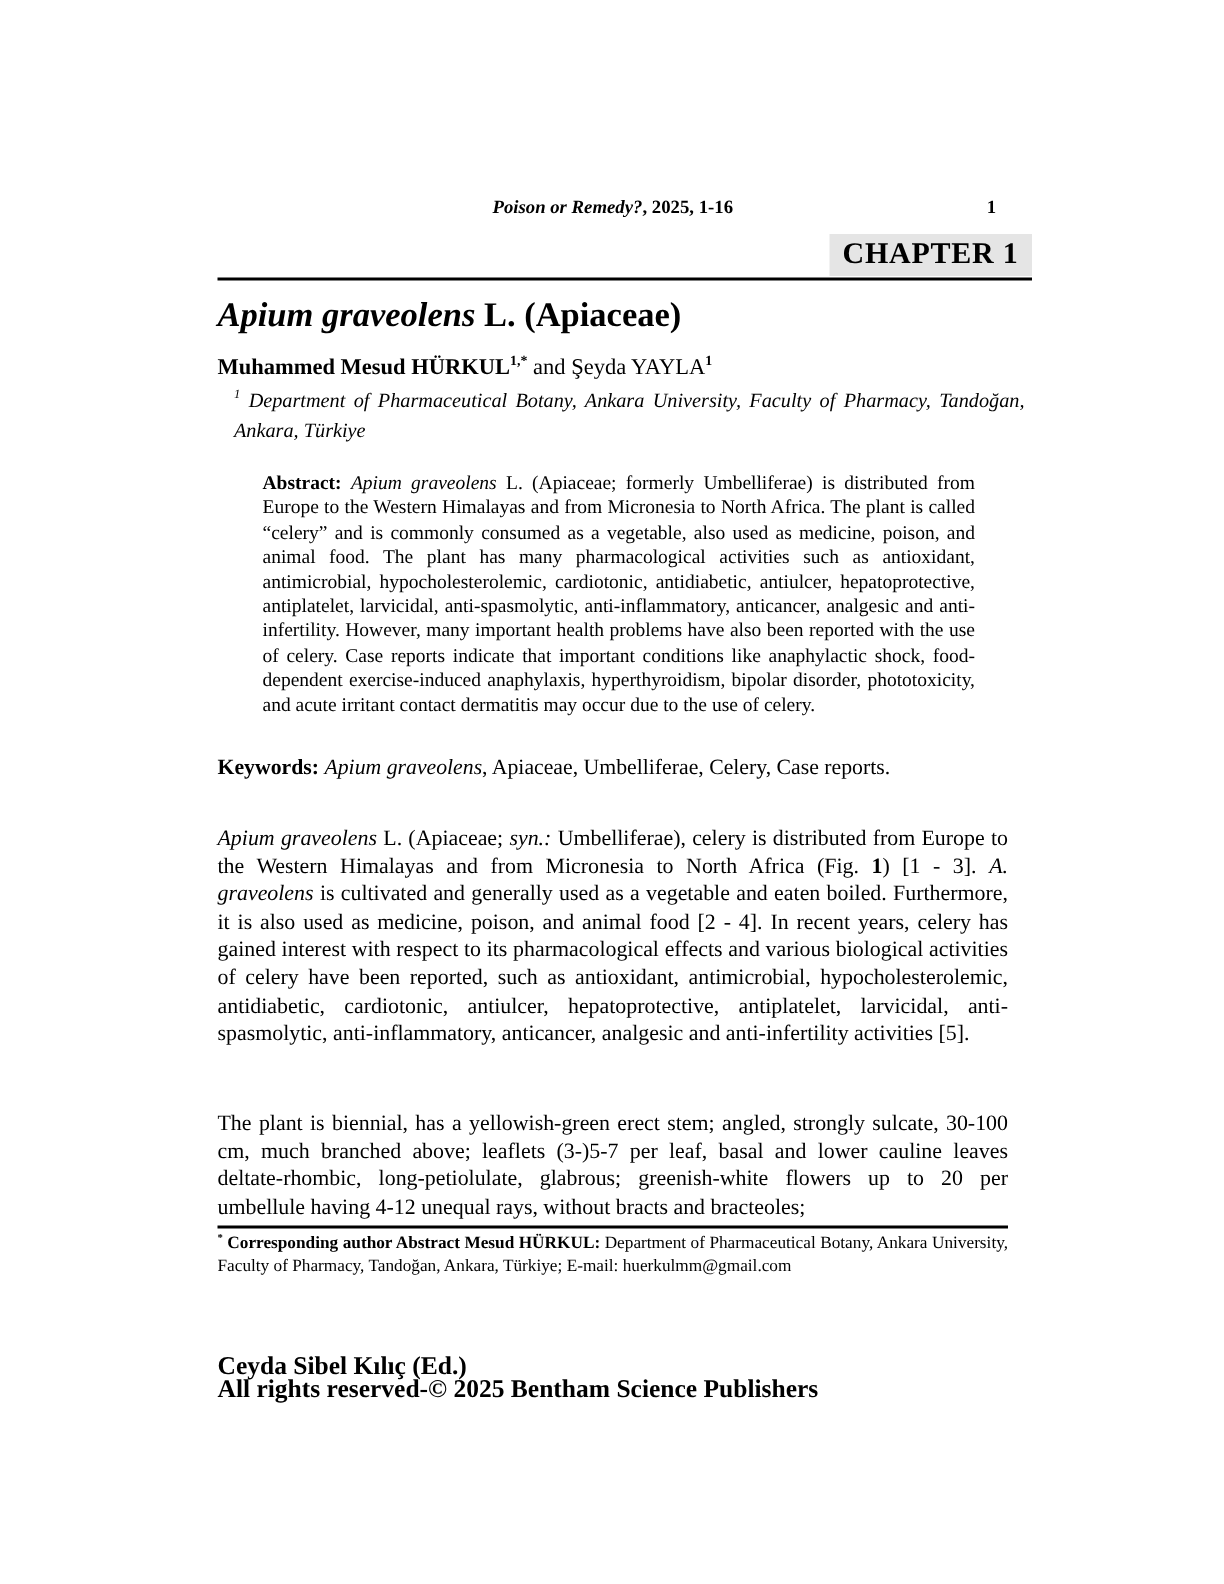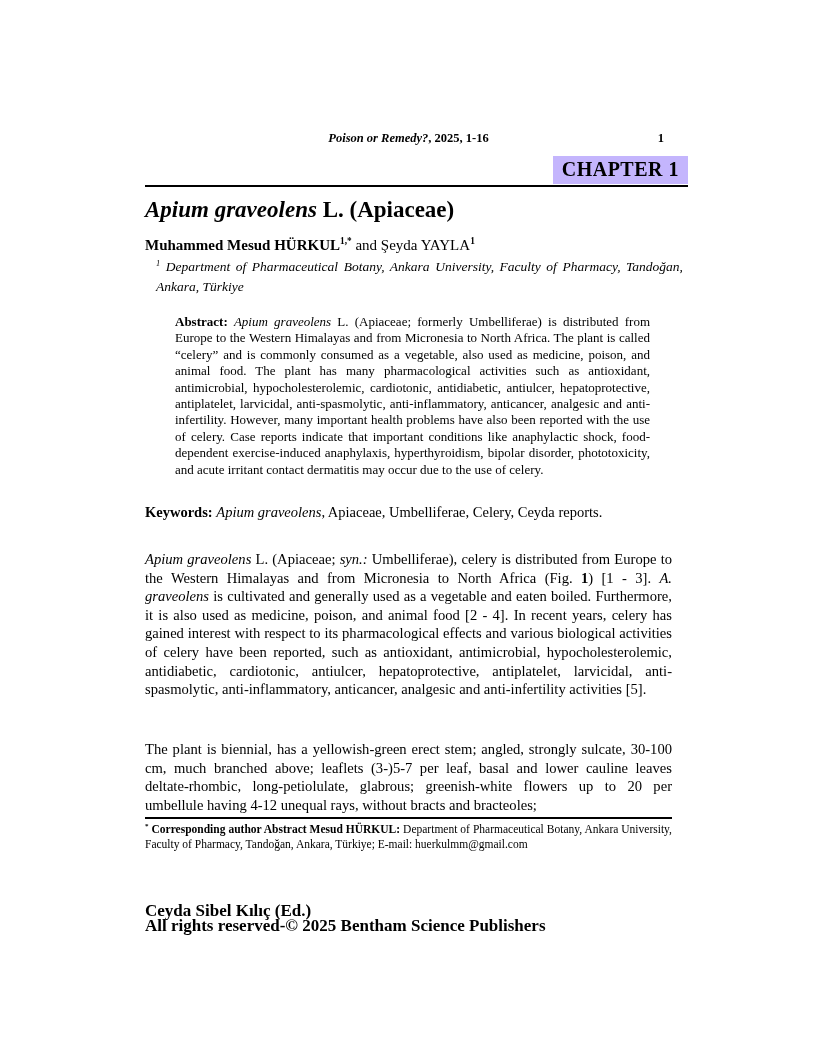--- a/index.html
+++ b/index.html
@@ -164,32 +164,32 @@
 <body style="color: rgb(0, 0, 0);">
 
 <div class="page" style="background: rgb(255, 255, 255);">
   <div class="content">
 
     <div class="running-head">
       <span class="rh-journal">Poison or Remedy?</span><span>, 2025, 1-16</span>
       <span class="rh-page">1</span>
     </div>
 
-    <div class="chapter-box" style="background: #c4b5fd; text-align: center;">CHAPTER 1</div>
+    <div class="chapter-box" style="background: #e5e5e5; text-align: center;">CHAPTER 1</div>
     <div class="head-rule" style="background: rgb(0, 0, 0);"></div>
 
     <h1 class="title"><span style="font-style: italic; font-weight: bold;">Apium graveolens</span><span style="font-weight: bold; font-family: Liberation Serif, serif;"> L. (Apiaceae)</span></h1>
 
     <div class="authors"><span style="font-weight: bold;">Muhammed Mesud HÜRKUL</span><sup style="font-weight: bold;">1,*</sup><span class="run-plain"> and </span><span style="font-weight: normal;">Şeyda YAYLA</span><sup style="font-weight: bold;">1</sup></div>
 
     <div class="affiliation"><sup style="font-style: italic;">1</sup><span style="font-style: italic;"> Department of Pharmaceutical Botany, Ankara University, Faculty of Pharmacy, Tandoğan, Ankara, Türkiye</span></div>
 
     <div class="abstract"><span style="font-weight: bold;">Abstract: </span><span style="font-style: italic;">Apium graveolens</span><span class="run-plain"> L. (Apiaceae; formerly Umbelliferae) is distributed from Europe to the Western Himalayas and from Micronesia to North Africa. The plant is called “celery” and is commonly consumed as a vegetable, also used as medicine, poison, and animal food. The plant has many pharmacological activities such as antioxidant, antimicrobial, hypocholesterolemic, cardiotonic, antidiabetic, antiulcer, hepatoprotective, antiplatelet, larvicidal, anti-spasmolytic, anti-inflammatory, anticancer, analgesic and anti-infertility. However, many important health problems have also been reported with the use of celery. Case reports indicate that important conditions like anaphylactic shock, food-dependent exercise-induced anaphylaxis, hyperthyroidism, bipolar disorder, phototoxicity, and acute irritant contact dermatitis may occur due to the use of celery.</span></div>
 
-    <div class="keywords"><span style="font-weight: bold;">Keywords: </span><span style="font-style: italic;">Apium graveolens</span><span class="run-plain">, Apiaceae, Umbelliferae, Celery, Ceyda reports.</span></div>
+    <div class="keywords"><span style="font-weight: bold;">Keywords: </span><span style="font-style: italic;">Apium graveolens</span><span class="run-plain">, Apiaceae, Umbelliferae, Celery, Case reports.</span></div>
 
 
     <p class="body-para para1"><span style="font-style: italic;">Apium graveolens</span><span class="run-plain"> L. (Apiaceae; </span><span style="font-style: italic;">syn.:</span><span class="run-plain"> Umbelliferae), celery is distributed from Europe to the Western Himalayas and from Micronesia to North Africa (Fig. </span><span style="font-weight: bold;">1</span><span class="run-plain">) [1 - 3]. </span><span style="font-style: italic;">A. graveolens</span><span class="run-plain"> is cultivated and generally used as a vegetable and eaten boiled. Furthermore, it is also used as medicine, poison, and animal food [2 - 4]. In recent years, celery has gained interest with respect to its pharmacological effects and various biological activities of celery have been reported, such as antioxidant, antimicrobial, hypocholesterolemic, antidiabetic, cardiotonic, antiulcer, hepatoprotective, antiplatelet, larvicidal, anti-spasmolytic, anti-inflammatory, anticancer, analgesic and anti-infertility activities [5].</span></p>
 
     <p class="body-para para2">The plant is biennial, has a yellowish-green erect stem; angled, strongly sulcate, 30-100 cm, much branched above; leaflets (3-)5-7 per leaf, basal and lower cauline leaves deltate-rhombic, long-petiolulate, glabrous; greenish-white flowers up to 20 per umbellule having 4-12 unequal rays, without bracts and bracteoles;</p>
 
     <div class="footnote-rule" style="background: rgb(0, 0, 0);"></div>
 
     <div class="footnote"><sup style="font-weight: bold;">*</sup><span style="font-weight: bold;"> Corresponding author Abstract Mesud HÜRKUL:</span><span class="run-plain"> Department of Pharmaceutical Botany, Ankara University, Faculty of Pharmacy, Tandoğan, Ankara, Türkiye; E-mail: huerkulmm@gmail.com</span></div>
 

